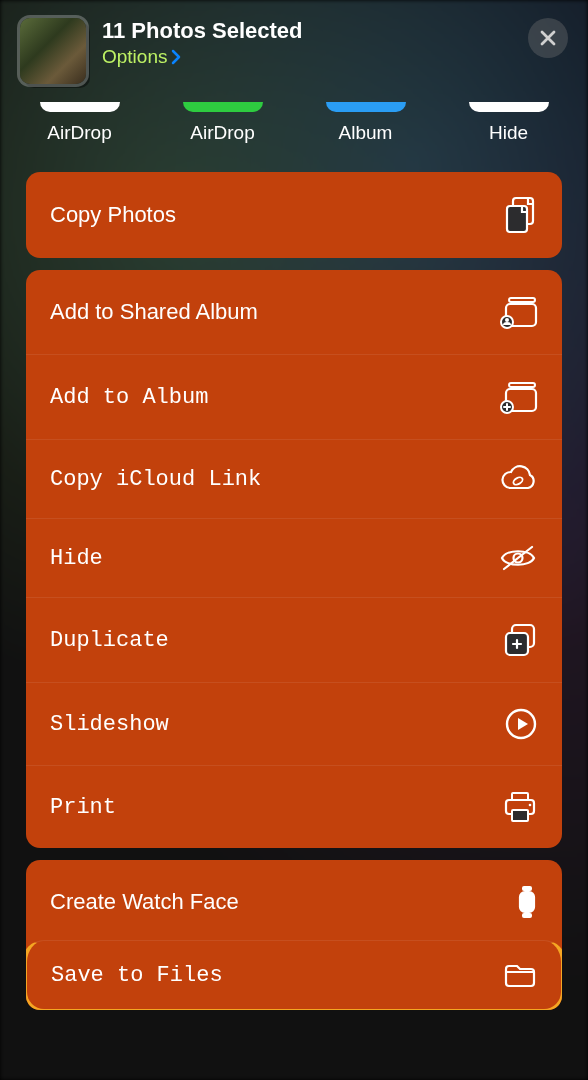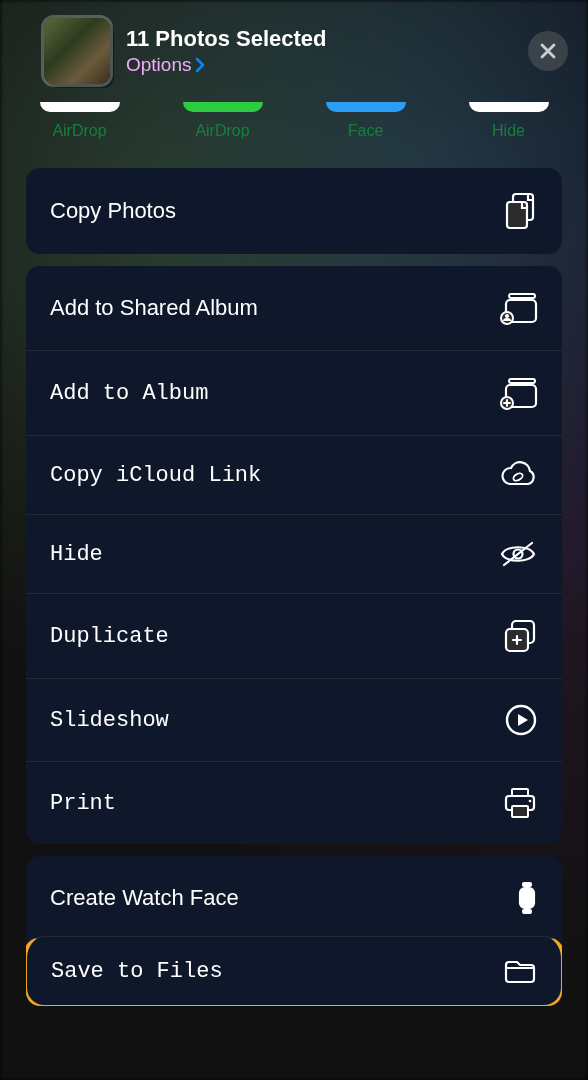--- a/index.html
+++ b/index.html
@@ -19,38 +19,37 @@
                   radial-gradient(circle at 70% 15%, rgba(40,90,160,0.35), transparent 50%),
                   radial-gradient(circle at 90% 50%, rgba(90,40,100,0.25), transparent 60%),
                   #111;
       filter: blur(2px);
     }
     .container { position: relative; z-index: 1; padding: 0; }
 
     
     .header {
       display: flex;
-      align-items: center;
-      padding: 18px 20px 14px 44px;
+      padding: 18px 20px 14px 20px;
       gap: 16px;
     }
     .thumb {
       width: 66px;
       height: 66px;
       border-radius: 10px;
       background: linear-gradient(135deg, #5a6b3a 0%, #2e3a1e 40%, #6b5a3a 70%, #3a2e1e 100%);
       box-shadow: 0 0 0 3px rgba(255,255,255,0.25), 4px 4px 0 0 rgba(0,0,0,0.4);
       flex-shrink: 0;
     }
     .header-text { flex: 1; }
     .title { font-size: 22px; font-weight: 600; color: #fff; }
     .options-link {
       display: inline-flex;
       align-items: center;
-      color: #f0abfc;
+      color: #bef264;
       font-size: 19px;
       margin-top: 2px;
       gap: 4px;
     }
     .close-btn {
       width: 40px;
       height: 40px;
       border-radius: 50%;
       background: rgba(120,120,120,0.35);
       display: flex;
@@ -76,26 +75,26 @@
     .app-icon-clip {
       width: 80px;
       height: 10px;
       border-radius: 0 0 16px 16px;
       margin-top: -2px;
     }
     .airdrop-clip { background: #fff; }
     .msg-clip { background: #2ecc40; }
     .mail-clip { background: #2a9df4; }
     .notes-clip { background: #fff; }
-    .app-label { font-size: 16px; color: #15803d; text-align: center; }
+    .app-label { font-size: 19px; color: #ffffff; text-align: center; }
 
     
     .group {
       margin: 12px 26px;
-      background: #0f172a;
+      background: #c2410c;
       border-radius: 14px;
       overflow: hidden;
     }
     .group.top { margin-top: 8px; }
     .row {
       display: flex;
       align-items: center;
       justify-content: space-between;
       padding: 24px 24px;
     }
@@ -139,21 +138,21 @@
     <div class="app-item">
       <div class="app-icon-clip airdrop-clip"></div>
       <div class="app-label">AirDrop</div>
     </div>
     <div class="app-item">
       <div class="app-icon-clip msg-clip"></div>
       <div class="app-label">AirDrop</div>
     </div>
     <div class="app-item">
       <div class="app-icon-clip mail-clip"></div>
-      <div class="app-label">Face</div>
+      <div class="app-label">Album</div>
     </div>
     <div class="app-item">
       <div class="app-icon-clip notes-clip"></div>
       <div class="app-label">Hide</div>
     </div>
   </div>
 
   <div class="group top">
     <div class="row">
       <span class="row-label">Copy Photos</span>

